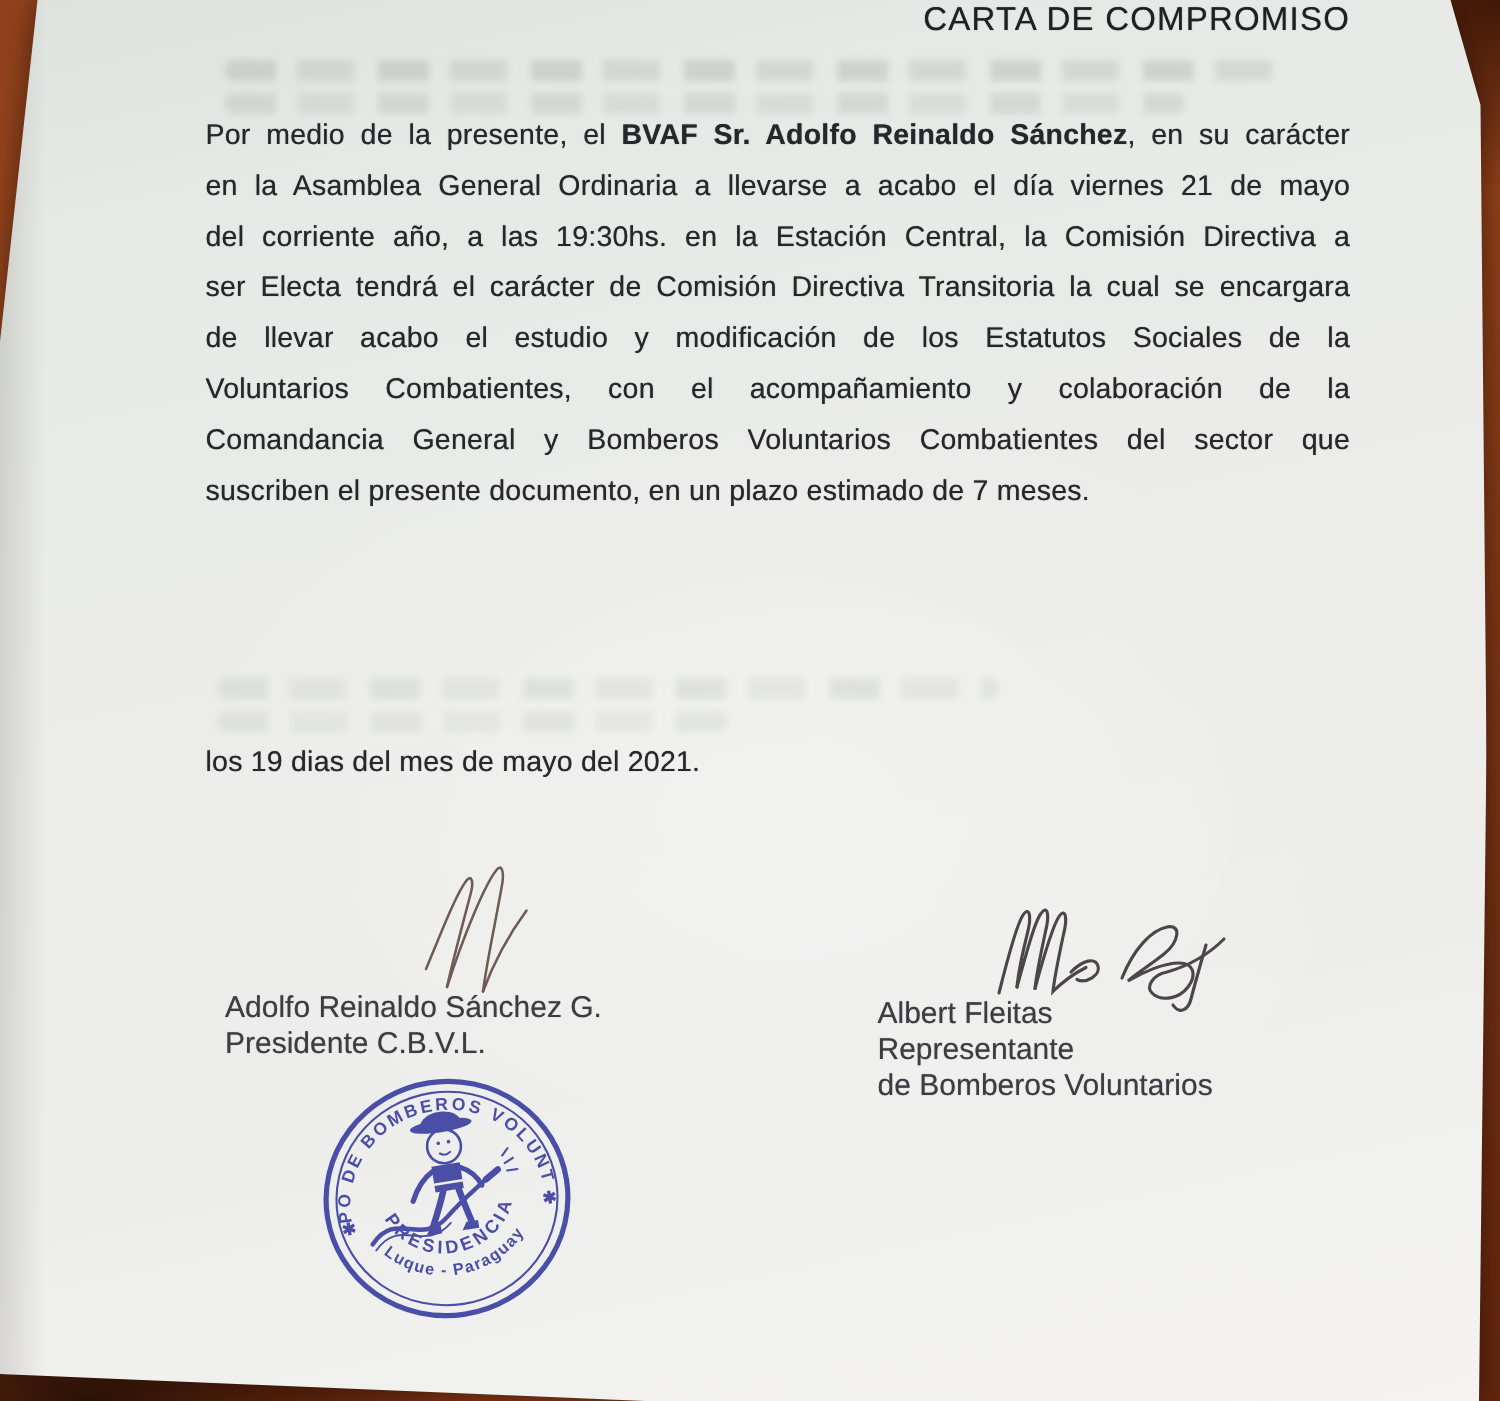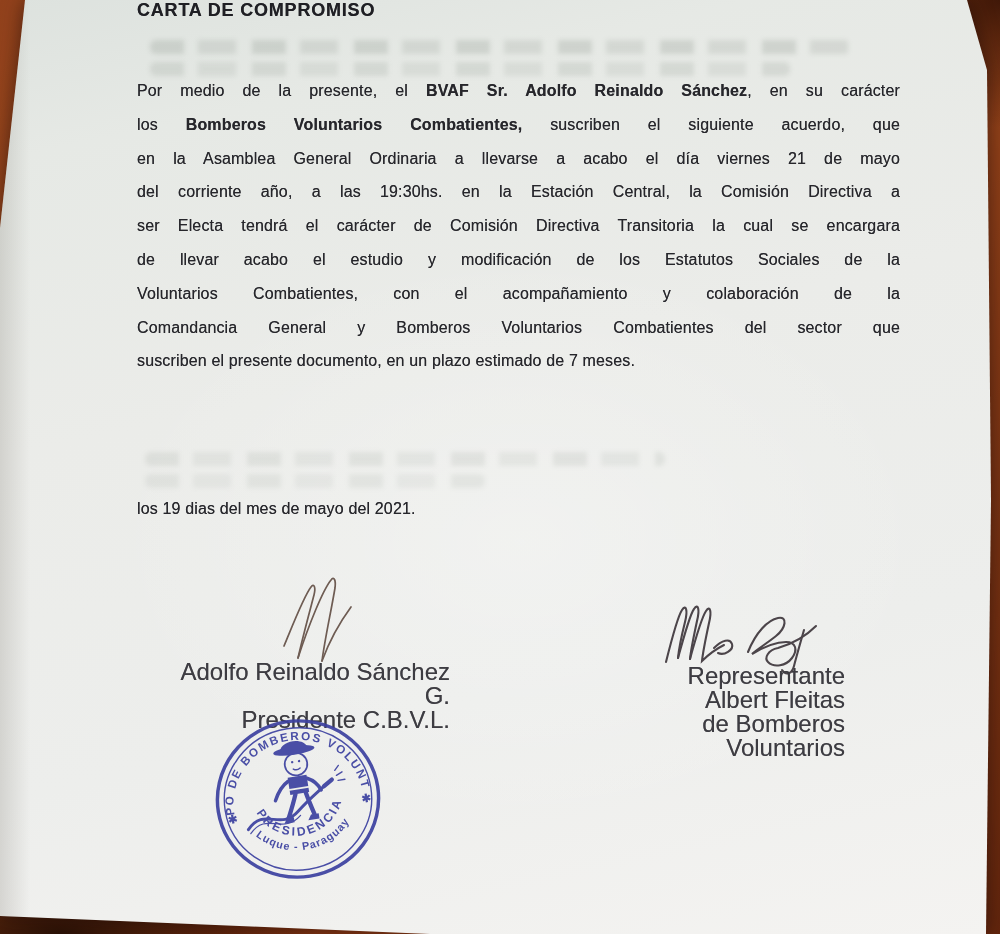--- a/index.html
+++ b/index.html
@@ -14,45 +14,45 @@
   .paper-wrap{position:absolute;inset:0;filter:drop-shadow(0 0 10px rgba(25,8,3,.6));}
   .paper{
     position:absolute;inset:0;
     clip-path:polygon(25px 0, 967px 0, 987px 70px, 991px 500px, 986px 934px, 430px 934px, 0 916px, 0 228px);
     background:
       linear-gradient(90deg, rgba(110,105,95,.20) 0%, rgba(110,105,95,0) 3%),
       radial-gradient(60% 45% at 52% 58%, rgba(255,255,255,.28) 0%, rgba(255,255,255,0) 70%),
       linear-gradient(168deg, #dde2de 0%, #e6e9e5 14%, #ebece9 40%, #edeeec 70%, #f4f3f1 100%);
   }
   .title{
-    position:absolute;left:137px;top:0;width:763px;text-align:left;
-    font-size:18px;font-weight:bold;letter-spacing:.8px;color:#1f1f24;
+    position:absolute;left:137px;top:0;width:763px;text-align:right;
+    font-size:22px;font-weight:normal;letter-spacing:.8px;color:#1f1f24;
     text-shadow:0 0 .6px rgba(30,30,35,.75);
   }
   .ghost{
     position:absolute;height:14px;border-radius:6px;filter:blur(2.5px);opacity:.5;
     background:repeating-linear-gradient(90deg, rgba(125,135,125,.45) 0 34px, rgba(125,135,125,0) 34px 48px, rgba(125,135,125,.35) 48px 86px, rgba(125,135,125,0) 86px 102px);
   }
   .g1{left:150px;top:40px;width:700px;}
   .g2{left:150px;top:62px;width:640px;opacity:.38;}
   .g3{left:145px;top:452px;width:520px;opacity:.30;}
   .g4{left:145px;top:474px;width:340px;opacity:.25;}
   .para{
     position:absolute;left:137px;width:763px;color:#26262b;
-    font-size:16px;letter-spacing:.15px;
+    font-size:19px;letter-spacing:.15px;
     text-shadow:0 0 .6px rgba(38,38,44,.7);
   }
   .p1{top:74px;}
   .p2{top:493px;}
   .p1 .tline{line-height:33.8px;height:33.8px;}
   .p2 .tline{line-height:31.5px;height:31.5px;}
   .tline{text-align:justify;overflow:hidden;}
   .tline.just{text-align-last:justify;}
   .b{font-weight:bold;}
-  .sigblock{position:absolute;text-align:right;color:#3d3c42;font-size:24px;line-height:24px;text-shadow:0 0 .6px rgba(60,58,64,.6);}
+  .sigblock{position:absolute;text-align:left;color:#3d3c42;font-size:20px;line-height:24px;text-shadow:0 0 .6px rgba(60,58,64,.6);}
   .sigL{left:150px;top:660px;width:300px;}
   .sigR{left:585px;top:664px;width:260px;}
   .scribble{position:absolute;}
   .scribble path{fill:none;stroke-linecap:round;}
   .scrL path{stroke:#6e5c53;stroke-width:1.7;}
   .scrR path{stroke:#4c454a;stroke-width:2.1;}
   .stamp{position:absolute;left:210px;top:714px;width:176px;height:170px;transform:rotate(-9deg);opacity:.92;}
   .stamp text{font-family:"Liberation Sans", sans-serif;font-weight:bold;fill:#3c41a0;}
   .stamp .ring{stroke:#3c41a0;fill:none;}
 </style>
@@ -64,21 +64,20 @@
 
     <div class="title">CARTA DE COMPROMISO</div>
 
     <div class="ghost g1"></div>
     <div class="ghost g2"></div>
     <div class="ghost g3"></div>
     <div class="ghost g4"></div>
 
     <div class="para p1">
         <div class="tline just"><span>Por medio de la presente, el </span><span class="b">BVAF Sr. Adolfo Reinaldo Sánchez</span><span>, en su carácter</span></div>
-        <div class="tline just"><span>los </span><span class="b">Bomberos Voluntarios Combatientes,</span><span> suscriben el siguiente acuerdo, que</span></div>
         <div class="tline just"><span>en la Asamblea General Ordinaria a llevarse a acabo el día viernes 21 de mayo</span></div>
         <div class="tline just"><span>del corriente año, a las 19:30hs. en la Estación Central, la Comisión Directiva a</span></div>
         <div class="tline just"><span>ser Electa tendrá el carácter de Comisión Directiva Transitoria la cual se encargara</span></div>
         <div class="tline just"><span>de llevar acabo el estudio y modificación de los Estatutos Sociales de la</span></div>
         <div class="tline just"><span>Voluntarios Combatientes, con el acompañamiento y colaboración de la</span></div>
         <div class="tline just"><span>Comandancia General y Bomberos Voluntarios Combatientes del sector que</span></div>
         <div class="tline"><span>suscriben el presente documento, en un plazo estimado de 7 meses.</span></div>
       </div>
     <div class="para p2">
         <div class="tline"><span>los 19 dias del mes de mayo del 2021.</span></div>
@@ -98,22 +97,22 @@
       <path d="M 92,52 C 100,32 112,20 122,18 C 132,16 130,28 120,36 C 110,44 100,50 96,54 C 106,48 120,42 130,42 C 140,42 142,50 136,58 C 130,66 118,68 112,62 C 108,58 112,50 122,48 C 136,44 150,36 160,26"></path>
       <path d="M 148,30 C 144,44 140,58 138,66 C 136,74 130,76 126,70"></path>
     </svg>
 
     <div class="sigblock sigL">
       <div>Adolfo Reinaldo Sánchez G.</div>
       <div>Presidente C.B.V.L.</div>
     </div>
 
     <div class="sigblock sigR">
+      <div>Albert Fleitas</div>
       <div>Representante</div>
-      <div>Albert Fleitas</div>
       <div>de Bomberos Voluntarios</div>
     </div>
 
     <svg class="stamp" viewBox="-100 -98 200 196">
       <defs>
         <path id="arcTop" d="M -75 4 A 75 72 0 1 1 75 4"></path>
         <path id="arcPres" d="M -52 -6 A 52 48 0 0 0 52 -6"></path>
         <path id="arcLuque" d="M -71 -8 A 71 67 0 0 0 71 -8"></path>
       </defs>
       <ellipse class="ring" cx="0" cy="0" rx="93" ry="90" stroke-width="4"></ellipse>

